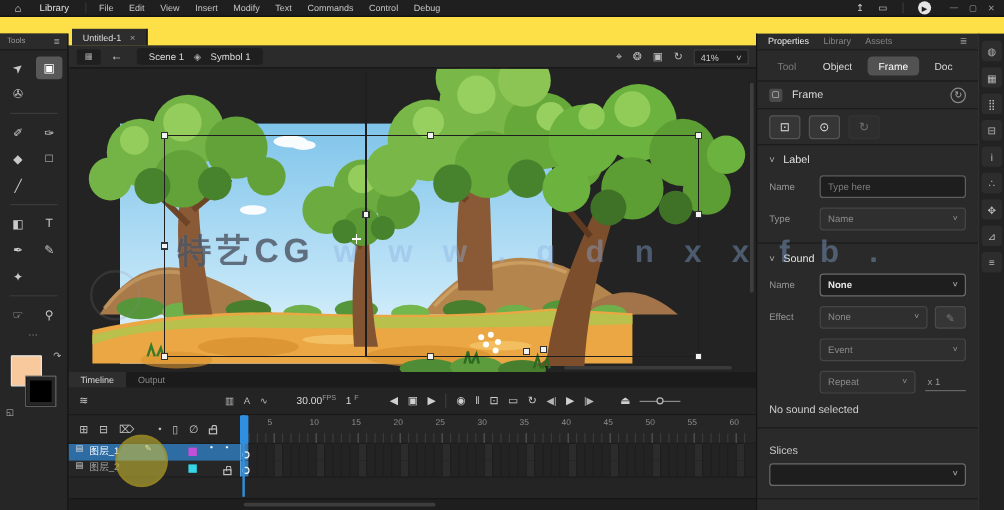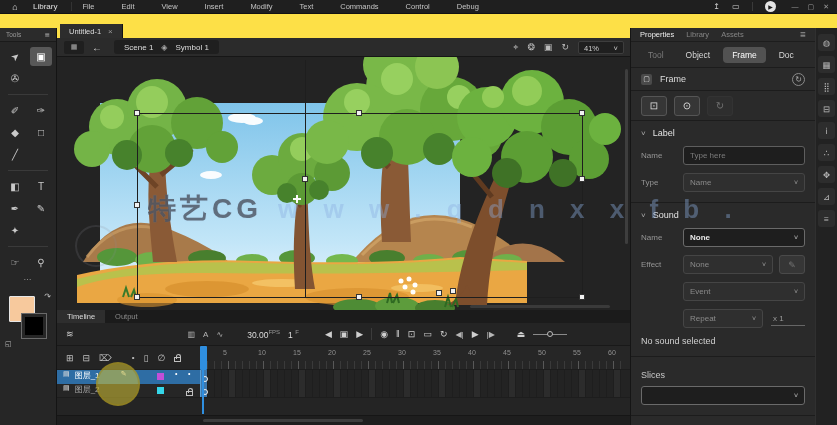--- a/index.html
+++ b/index.html
@@ -2,21 +2,21 @@
 <html><head>
 <meta charset="utf-8">
 <style>
   *{margin:0;padding:0;box-sizing:border-box}
   html,body{width:837px;height:425px;overflow:hidden}
   body{position:relative;background:#1d1d1d;font-family:"Liberation Sans",sans-serif;color:#c9c9c9;-webkit-font-smoothing:antialiased}
   
   #menubar{position:absolute;left:0;top:0;width:837px;height:14px;background:#1f1f1f;border-bottom:1px solid #121212;display:flex;align-items:center;font-size:7.5px;color:#c5c5c5;z-index:20}
   #menubar .home{width:16px;height:11px;display:flex;align-items:center;justify-content:center;font-size:9px;color:#eee;margin:0 6px 0 7px}
   #menubar .appname{font-size:8px;color:#e0e0e0;padding:0 14px 0 4px;border-right:1px solid #333;margin-right:10px}
-  #menu-list{display:flex;gap:27px}
+  #menu-list{display:flex;gap:13px}
   #menu-list span{cursor:default}
   #menubar .rgt{margin-left:auto;display:flex;align-items:center;gap:12px;padding-right:8px}
   #menubar .rgt .ic{font-size:8px;color:#cfcfcf}
   #menubar .playbtn{width:11px;height:11px;border-radius:50%;background:#e4e4e4;color:#1c1c1c;display:flex;align-items:center;justify-content:center;font-size:6px;padding-left:1px}
   #menubar .vdiv{width:1px;height:9px;background:#3a3a3a}
   #menubar .winctl{display:flex;gap:9px;color:#9a9a9a;font-size:7px;margin-left:4px}
   
   #tabstrip{position:absolute;left:0;top:14px;width:837px;height:24px;background:#fde047}
   #doctab{position:absolute;left:60px;bottom:0;height:14px;background:#2d2d2d;border-right:1px solid #111;display:flex;align-items:center;gap:7px;padding:0 9px;font-size:7.5px;color:#ddd}
   #doctab .x{color:#999;font-size:8px}

